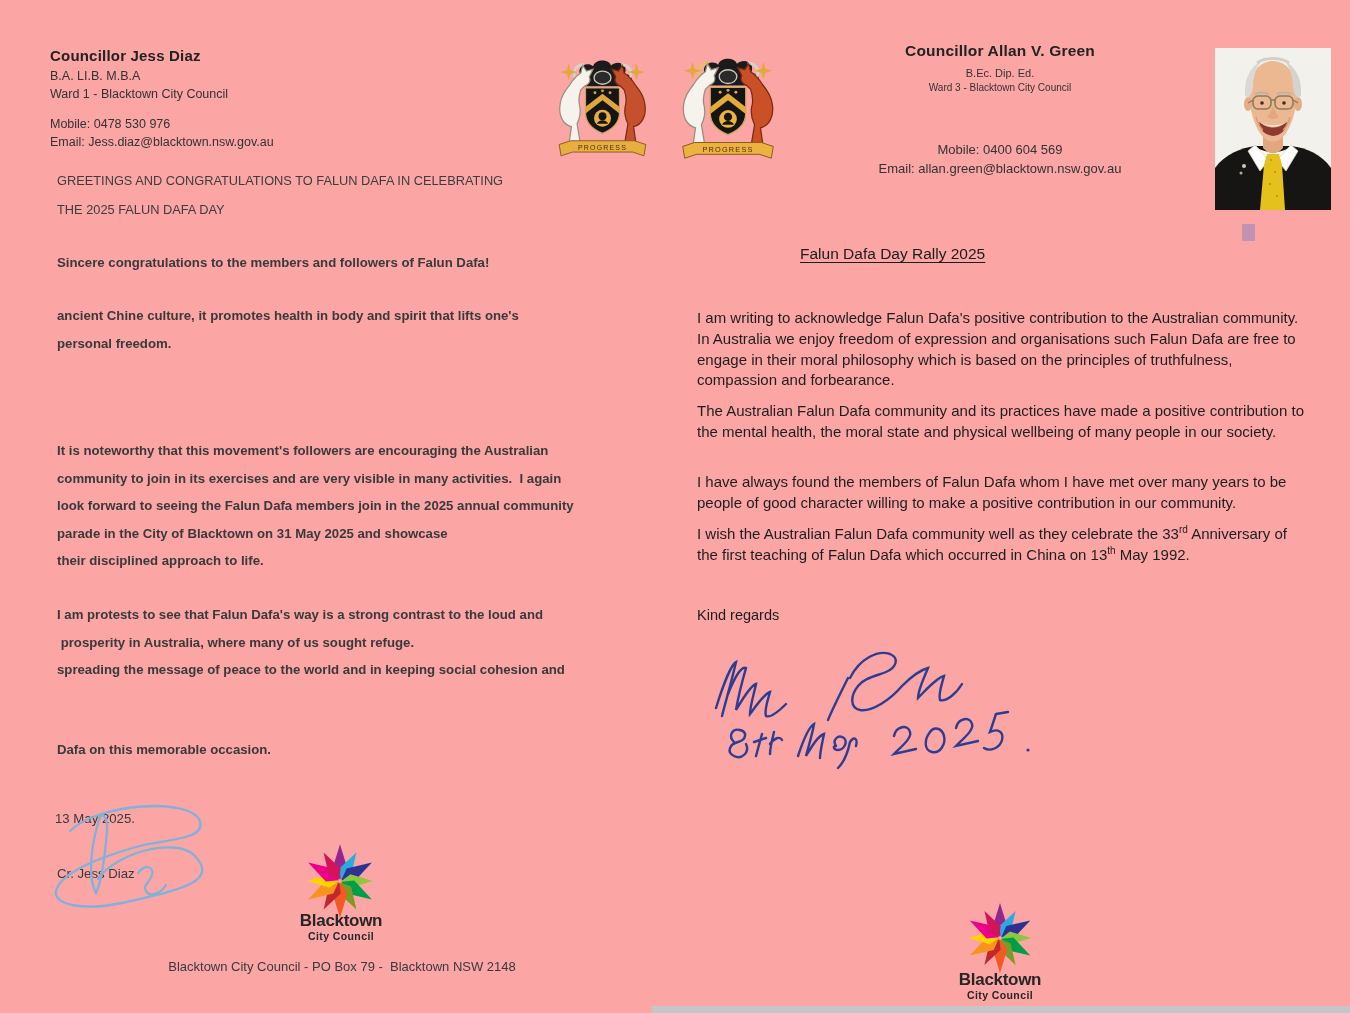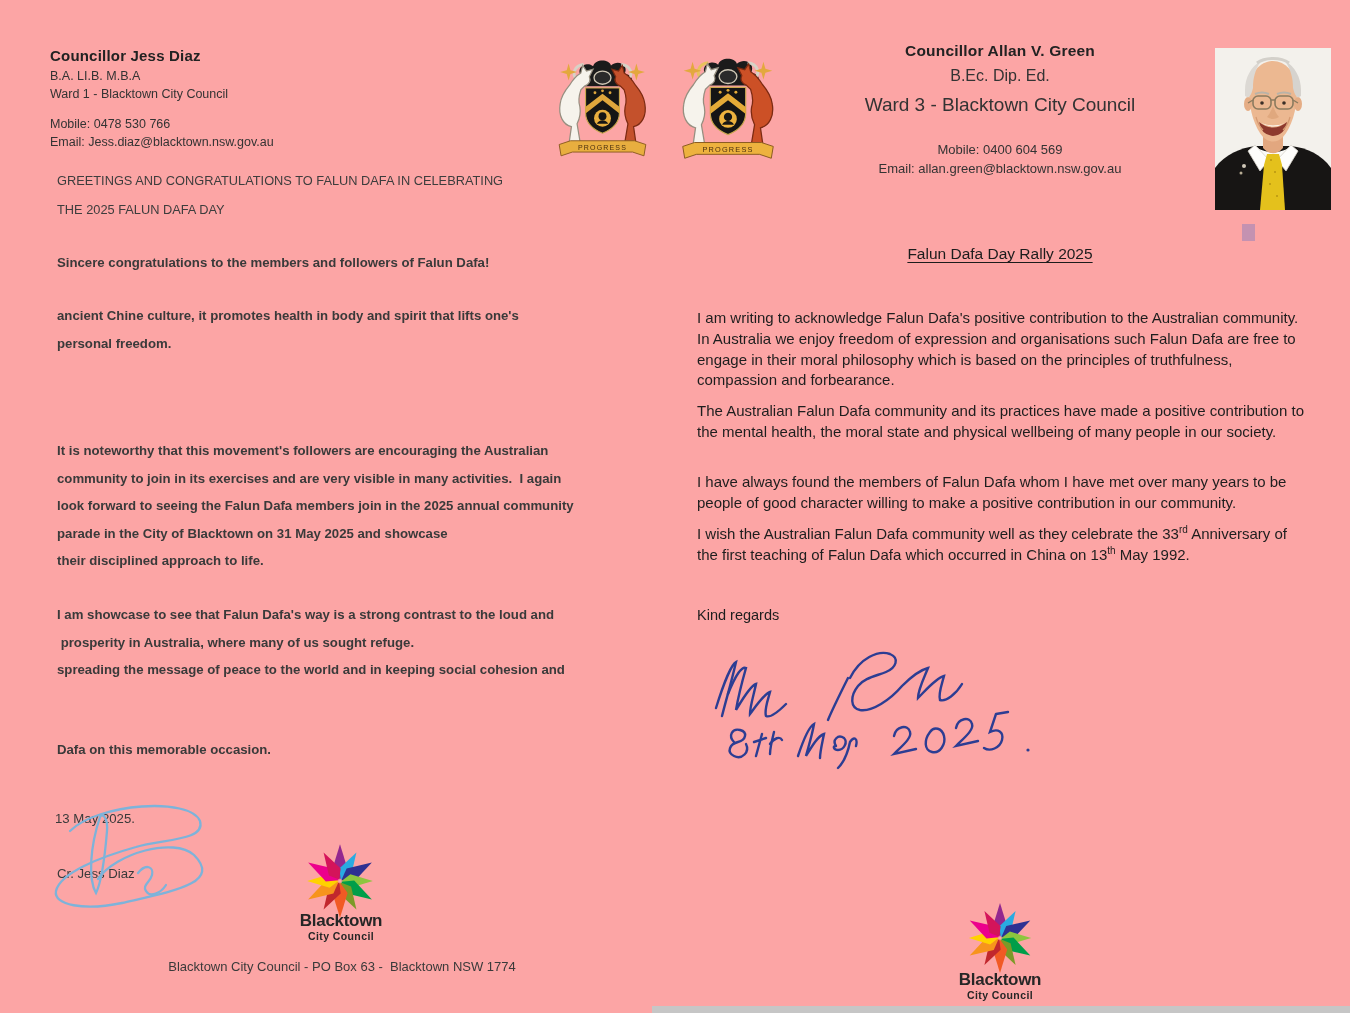--- a/index.html
+++ b/index.html
@@ -24,45 +24,45 @@
   
   .wordmark{text-align:center;color:#262626;}
   .wm1{font-size:17px;font-weight:bold;letter-spacing:-.3px;line-height:18px;}
   .wm2{font-size:10.5px;font-weight:bold;letter-spacing:.4px;line-height:12px;}
   .l-wordmark{left:281px;top:912px;width:120px;}
   .r-wordmark{left:940px;top:971px;width:120px;}
   .l-footer{left:122px;top:959px;width:440px;text-align:center;font-size:13px;color:#3a3a3a;white-space:pre;}
   
   .r-header{left:790px;top:42px;width:420px;text-align:center;}
   .r-name{font-size:15.5px;font-weight:bold;color:#222;margin-bottom:7px;letter-spacing:.2px;}
-  .r-qual{font-size:16px;color:#333;margin-bottom:9px;}
-  .r-ward{font-size:19px;color:#333;}
+  .r-qual{font-size:11px;color:#333;margin-bottom:3px;}
+  .r-ward{font-size:10px;color:#333;}
   .r-contact{left:790px;top:141px;width:420px;text-align:center;font-size:13px;color:#333;line-height:18.5px;}
-  .r-title{left:800px;top:245px;width:400px;text-align:center;font-size:15.5px;color:#1c1c1c;
+  .r-title{left:800px;top:245px;width:400px;text-align:left;font-size:15.5px;color:#1c1c1c;
            text-decoration:underline;text-underline-offset:3px;}
   .r-par{left:697px;width:614px;font-size:15px;line-height:20.8px;color:#1e1e1e;}
   .r-p1{top:308px;} .r-p2{top:401px;} .r-p3{top:472px;} .r-p4{top:524px;}
   .r-par sup{font-size:10px;vertical-align:super;line-height:0;}
   .r-signoff{left:697px;top:607px;font-size:14.5px;color:#1e1e1e;}
   .bottom-strip{left:652px;top:1006px;width:698px;height:7px;background:#c6c6c6;}
   .blue-mark{left:1242px;top:224px;width:13px;height:17px;background:rgba(92,112,200,.35);}
   svg{display:block;}
 </style>
 </head>
 <body>
 
 <div id="page">
 
   <div class="abs l-header">
     <div class="l-name">Councillor Jess Diaz</div>
     <div class="l-qual">B.A. LI.B.  M.B.A</div>
     <div class="l-ward">Ward 1 - Blacktown City Council</div>
   </div>
   <div class="abs l-contact">
-    <div>Mobile: 0478 530 766</div>
+    <div>Mobile: 0478 530 976</div>
     <div>Email: Jess.diaz@blacktown.nsw.gov.au</div>
   </div>
 
   <div class="abs l-subject">
       <div>GREETINGS AND CONGRATULATIONS TO FALUN DAFA IN CELEBRATING</div>
       <div>THE 2025 FALUN DAFA DAY</div>
     </div>
   <div class="abs l-par l-p1">
       <div>Sincere congratulations to the members and followers of Falun Dafa!</div>
     </div>
@@ -71,21 +71,21 @@
       <div>personal freedom.</div>
     </div>
   <div class="abs l-par l-p3">
       <div>It is noteworthy that this movement's followers are encouraging the Australian</div>
       <div>community to join in its exercises and are very visible in many activities.  I again</div>
       <div>look forward to seeing the Falun Dafa members join in the 2025 annual community</div>
       <div>parade in the City of Blacktown on 31 May 2025 and showcase</div>
       <div>their disciplined approach to life.</div>
     </div>
   <div class="abs l-par l-p4">
-      <div>I am showcase to see that Falun Dafa's way is a strong contrast to the loud and</div>
+      <div>I am protests to see that Falun Dafa's way is a strong contrast to the loud and</div>
       <div> prosperity in Australia, where many of us sought refuge.</div>
       <div>spreading the message of peace to the world and in keeping social cohesion and</div>
     </div>
   <div class="abs l-par l-p5">
       <div>Dafa on this memorable occasion.</div>
     </div>
 
   <div class="abs l-date">13 May 2025.</div>
   <div class="abs l-signer">Cr. Jess Diaz</div>
 
@@ -110,21 +110,21 @@
       <polygon points="0,-46 9.5,-15 0,-2 -9.5,-15" fill="#f7941d" transform="rotate(240)"></polygon>
       <polygon points="0,-41 8.5,-13 0,-2 -8.5,-13" fill="#ffd200" transform="rotate(270)"></polygon>
       <polygon points="0,-46 9.5,-15 0,-2 -9.5,-15" fill="#ec008c" transform="rotate(300)"></polygon>
       <polygon points="0,-41 8.5,-13 0,-2 -8.5,-13" fill="#d4145a" transform="rotate(330)"></polygon>
     </g>
   </svg>
   <div class="abs wordmark l-wordmark">
     <div class="wm1">Blacktown</div>
     <div class="wm2">City Council</div>
   </div>
-  <div class="abs l-footer">Blacktown City Council - PO Box 63 -  Blacktown NSW 1774</div>
+  <div class="abs l-footer">Blacktown City Council - PO Box 79 -  Blacktown NSW 2148</div>
 
   <svg class="abs" style="left:546px;top:54px;" width="113" height="117" viewBox="0 0 120 124">
     <path d="M38,24 C30,14 44,7 50,13 C52,5 67,5 69,12 C77,5 89,12 83,22 C91,20 95,30 87,34 L38,34 C31,32 34,27 38,24 Z" fill="#1b1b1b"></path>
     <path d="M34,28 C26,22 30,12 40,11" fill="none" stroke="#d7d2c6" stroke-width="3"></path>
     <path d="M86,28 C94,22 90,12 80,11" fill="none" stroke="#d7d2c6" stroke-width="3"></path>
     <path d="M24,10 L26,17 L33,19 L26,21 L24,28 L22,21 L15,19 L22,17 Z" fill="#e3a83e"></path>
     <path d="M96,10 L98,17 L105,19 L98,21 L96,28 L94,21 L87,19 L94,17 Z" fill="#e3a83e"></path>
     <ellipse cx="60" cy="25" rx="9" ry="7" fill="#2a2a2a" stroke="#cfc7b5" stroke-width="1.4"></ellipse>
     <path d="M24,98 L27,77 C18,75 13,65 15,53 C16,45 20,39 25,33 C28,28 32,23 37,20 L39,12 L43,18 L50,16 L46,24 C48,28 46,32 41,34 L37,38 C35,44 34,50 36,56 C37,62 36,68 33,74 L37,98 Z" fill="#f6f3ec" stroke="#978f80" stroke-width="1.3"></path>
     <g transform="translate(120,0) scale(-1,1)">

